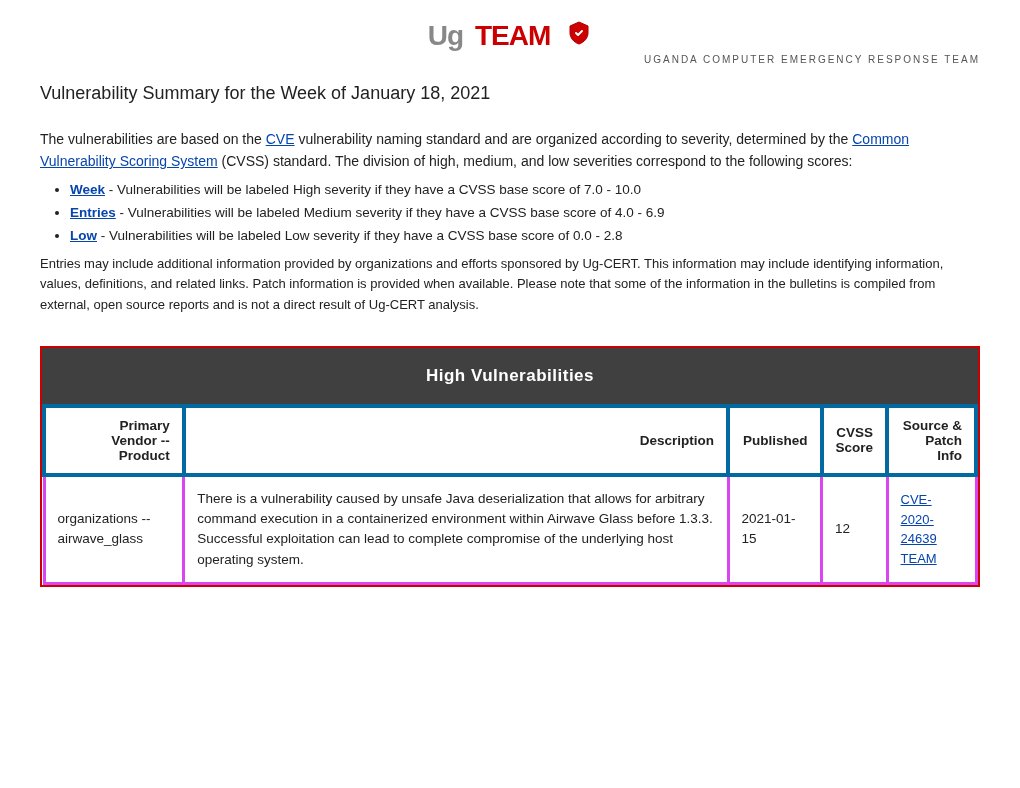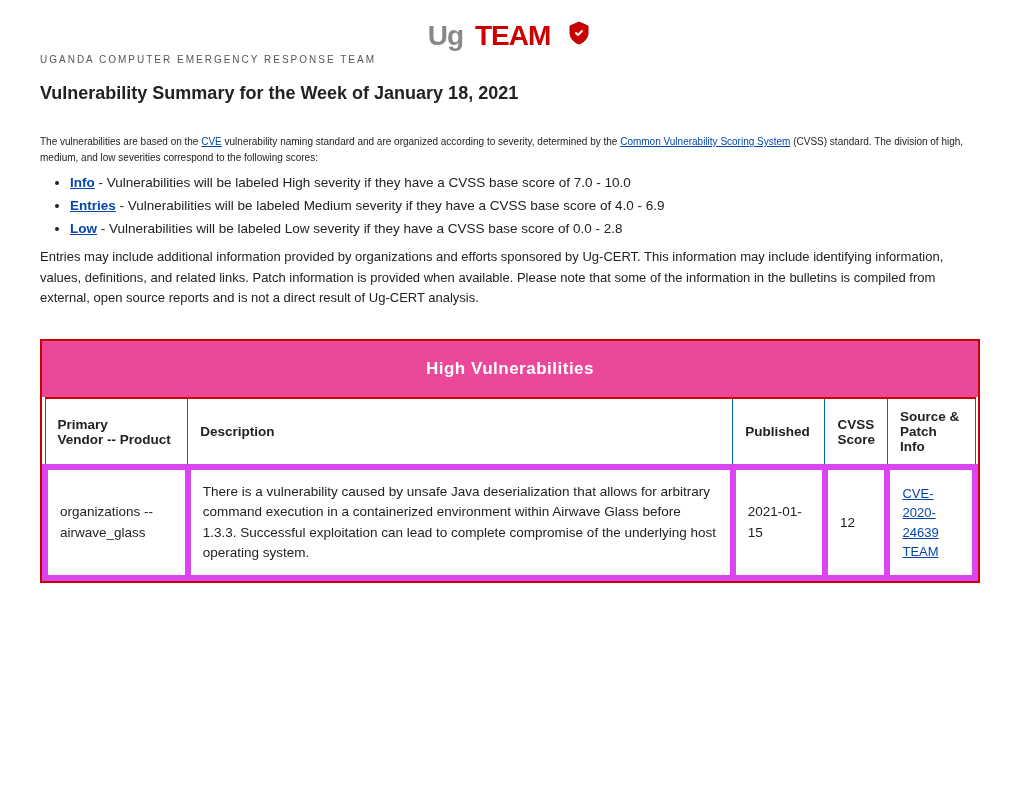--- a/index.html
+++ b/index.html
@@ -40,31 +40,31 @@
     .logo-shield {
       color: #c00;
       font-size: 22px;
       margin-left: 4px;
     }
     .org-name {
       font-size: 10px;
       letter-spacing: 2px;
       color: #555;
       margin-top: 2px;
-      text-align: left;
+      text-align: right;
       text-transform: uppercase;
     }
     .page-title {
       font-size: 18px;
-      font-weight: bold;
-      margin-bottom: 30px;
+      font-weight: normal;
+      margin-bottom: 24px;
       margin-top: 4px;
     }
     .intro-text {
-      font-size: 10px;
+      font-size: 14px;
       line-height: 1.6;
       margin-bottom: 4px;
     }
     .intro-text a {
       color: #0645ad;
       text-decoration: underline;
     }
     .severity-list {
       margin: 6px 0 6px 30px;
       list-style: disc;
@@ -81,51 +81,51 @@
     .entries-text {
       font-size: 13px;
       line-height: 1.6;
       margin-top: 4px;
     }
     .table-section {
       margin-top: 30px;
       border: 2px solid #c00;
     }
     .table-header-red {
-      background-color: #ec4899;
+      background-color: #404040;
       padding: 18px;
       text-align: center;
     }
     .table-header-red h2 {
       color: #fff;
       font-size: 17px;
       font-weight: bold;
       letter-spacing: 0.5px;
     }
     table {
       width: 100%;
       border-collapse: collapse;
       border-top: 2px solid #c00;
     }
     thead tr {
       background: #fff;
     }
     thead th {
-      border: 1px solid #0369a1;
+      border: 4px solid #0369a1;
       padding: 10px 12px;
       font-size: 13.5px;
       font-weight: bold;
-      text-align: left;
+      text-align: right;
       vertical-align: middle;
     }
     tbody tr {
       background: #fff;
     }
     tbody td {
-      border: 6px solid #d946ef;
+      border: 3px solid #d946ef;
       padding: 12px 12px;
       font-size: 13.5px;
       vertical-align: middle;
       line-height: 1.5;
     }
     .td-center {
     }
     .cve-link {
       color: #0645ad;
       text-decoration: underline;
@@ -152,21 +152,21 @@
 </div>
 
 <h1 class="page-title">Vulnerability Summary for the Week of January 18, 2021</h1>
 
 <p class="intro-text">
   <span>The vulnerabilities are based on the </span><a href="#">CVE</a><span> vulnerability naming standard and are organized according to severity, determined by the </span><a href="#">Common Vulnerability Scoring System</a><span> (CVSS) standard. The division of high, medium, and low severities correspond to the following scores:</span>
 </p>
 
 <ul class="severity-list">
   <li>
-    <a href="#">Info</a><span> - Vulnerabilities will be labeled High severity if they have a CVSS base score of 7.0 - 10.0</span>
+    <a href="#">Week</a><span> - Vulnerabilities will be labeled High severity if they have a CVSS base score of 7.0 - 10.0</span>
   </li>
   <li>
     <a href="#">Entries</a><span> - Vulnerabilities will be labeled Medium severity if they have a CVSS base score of 4.0 - 6.9</span>
   </li>
   <li>
     <a href="#">Low</a><span> - Vulnerabilities will be labeled Low severity if they have a CVSS base score of 0.0 - 2.8</span>
   </li>
 </ul>
 
 <p class="entries-text">Entries may include additional information provided by organizations and efforts sponsored by Ug-CERT. This information may include identifying information, values, definitions, and related links. Patch information is provided when available. Please note that some of the information in the bulletins is compiled from external, open source reports and is not a direct result of Ug-CERT analysis.</p>

